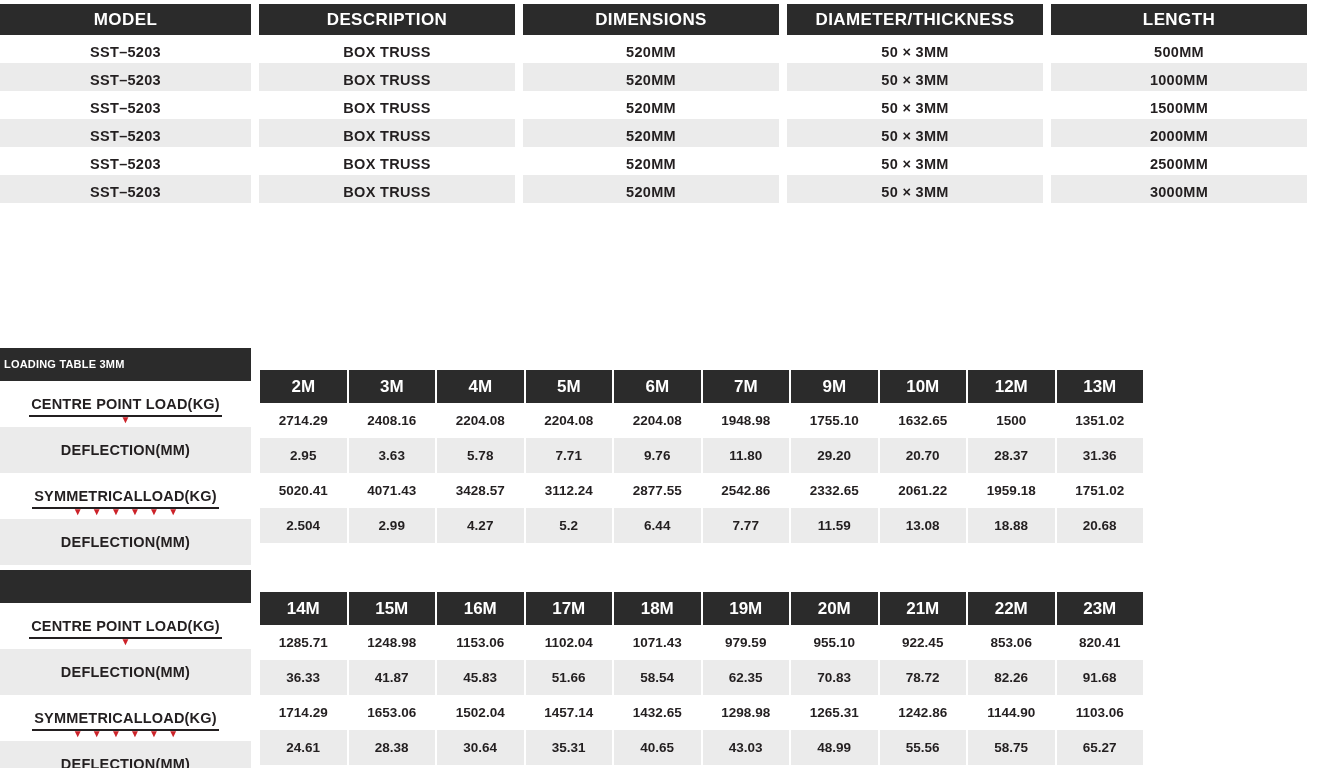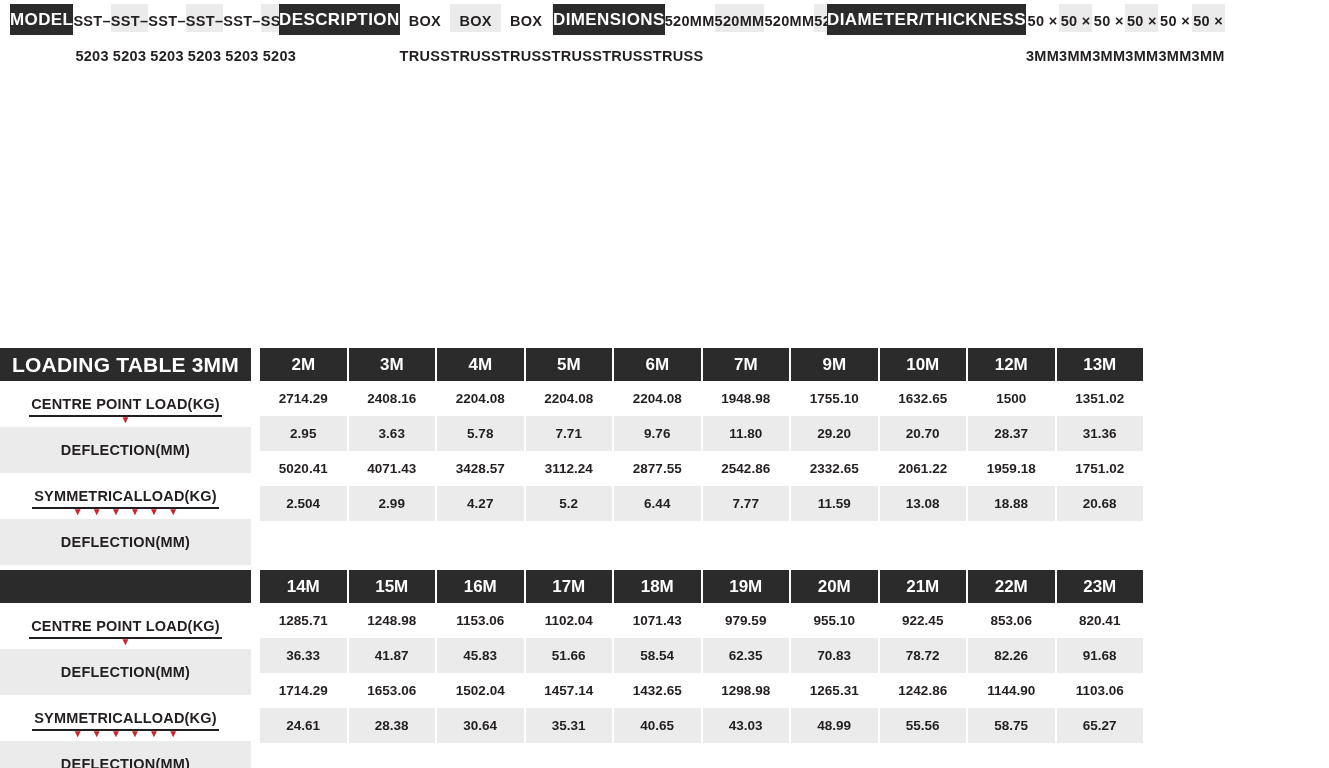--- a/index.html
+++ b/index.html
@@ -19,21 +19,21 @@
   .spec-table {
     position: absolute;
     top: 4px;
     left: 0px;
     width: 1329px;
     display: flex;
     gap: 8px;
   }
   .spec-col {
     display: flex;
-    padding-left: 10px;
+    flex-direction: column;
   }
   .spec-col.c0 { width: 251px; }
   .spec-col.c1 { width: 256px; }
   .spec-col.c2 { width: 256px; }
   .spec-col.c3 { width: 256px; }
   .spec-col.c4 { width: 256px; }
 
   .spec-head {
     background: #2b2b2b;
     color: #ffffff;
@@ -73,39 +73,40 @@
   .label-col {
     width: 251px;
     flex: 0 0 251px;
     display: flex;
     flex-direction: column;
   }
   .data-cols {
     flex: 1;
     display: flex;
     margin-left: 9px;
+    align-items: center;
   }
   .data-col {
     width: 86.5px;
     flex: 0 0 86.5px;
     display: flex;
     flex-direction: column;
     margin-right: 2px;
   }
   .data-col:last-child { margin-right: 0; }
 
   .load-title {
     background: #2b2b2b;
     color: #ffffff;
     height: 33px;
     line-height: 33px;
-    font-size: 21px;
+    font-size: 11px;
     font-weight: bold;
     letter-spacing: 0.2px;
-    padding-left: 12px;
+    padding-left: 4px;
     box-sizing: border-box;
   }
   .load-title.empty { color: #2b2b2b; }
 
   .col-head {
     background: #2b2b2b;
     color: #ffffff;
     height: 33px;
     line-height: 33px;
     text-align: center;
@@ -214,20 +215,29 @@
   </div>
   <div class="spec-col c3">
     <div class="spec-head">DIAMETER/THICKNESS</div>
     <div class="spec-cell">50 × 3MM</div>
     <div class="spec-cell alt">50 × 3MM</div>
     <div class="spec-cell">50 × 3MM</div>
     <div class="spec-cell alt">50 × 3MM</div>
     <div class="spec-cell">50 × 3MM</div>
     <div class="spec-cell alt">50 × 3MM</div>
   </div>
+  <div class="spec-col c4">
+    <div class="spec-head">LENGTH</div>
+    <div class="spec-cell">500MM</div>
+    <div class="spec-cell alt">1000MM</div>
+    <div class="spec-cell">1500MM</div>
+    <div class="spec-cell alt">2000MM</div>
+    <div class="spec-cell">2500MM</div>
+    <div class="spec-cell alt">3000MM</div>
+  </div>
 </div>
 
 <div class="load-block" id="load-block-1">
   <div class="load-grid">
     <div class="label-col">
       <div class="load-title">LOADING TABLE 3MM</div>
       <div class="row-label underline">
         <span class="lbl-text">CENTRE POINT LOAD(KG)</span>
         <span class="arrow-single">▼</span>
       </div>

